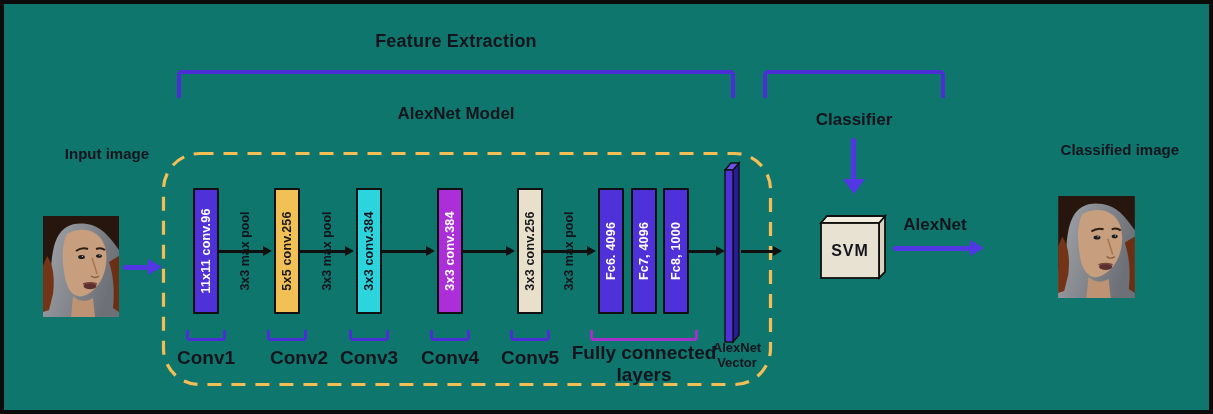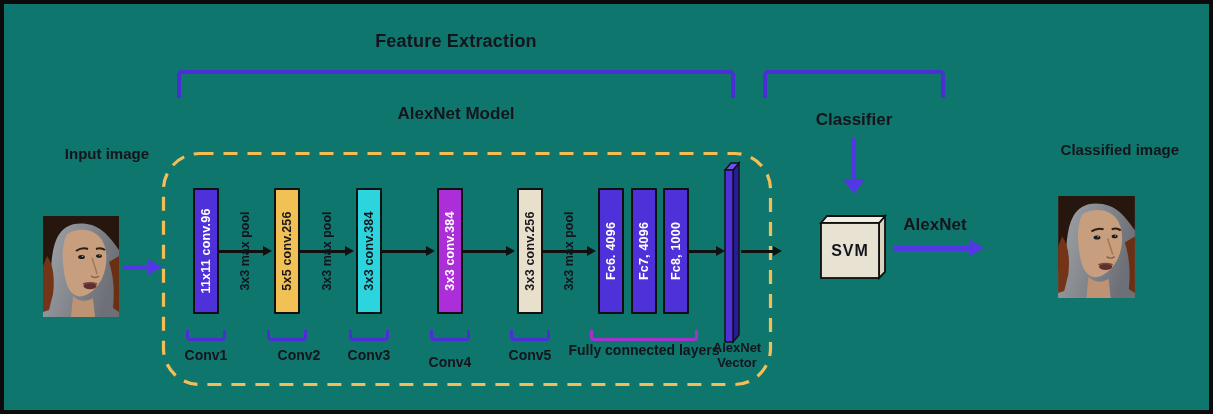--- a/index.html
+++ b/index.html
@@ -84,21 +84,21 @@
 
   
   .bracket-bottom{
     height:11px;
     border:3px solid #4B2FD4;
     border-top:none;
     border-radius:0 0 4px 4px;
     box-sizing:border-box;
   }
   .bracket-bottom.magenta{border-color:#A232CC;}
-  .group-label{font-size:14px;font-weight:600;}
+  .group-label{font-size:19px;font-weight:600;}
   .fv-label{font-size:13px;font-weight:600;line-height:15px;}
 </style>
 </head>
 <body>
 
 <div class="canvas">
 
   <div class="abs ctr sec-title" style="left:173px;top:27px;width:558px;">Feature Extraction</div>
 
   <div class="abs bracket-top" style="left:173px;top:66px;width:558px;height:28px;"></div>
@@ -190,21 +190,21 @@
   <div class="abs bracket-bottom" style="left:182px;top:326px;width:40px;"></div>
   <div class="abs bracket-bottom" style="left:263px;top:326px;width:40px;"></div>
   <div class="abs bracket-bottom" style="left:345px;top:326px;width:40px;"></div>
   <div class="abs bracket-bottom" style="left:426px;top:326px;width:40px;"></div>
   <div class="abs bracket-bottom" style="left:506px;top:326px;width:40px;"></div>
   <div class="abs bracket-bottom magenta" style="left:586px;top:326px;width:108px;"></div>
 
   <div class="abs ctr group-label" style="left:172px;top:343px;width:60px;">Conv1</div>
   <div class="abs ctr group-label" style="left:265px;top:343px;width:60px;">Conv2</div>
   <div class="abs ctr group-label" style="left:335px;top:343px;width:60px;">Conv3</div>
-  <div class="abs ctr group-label" style="left:416px;top:343px;width:60px;margin-top:7px;">Conv4</div>
+  <div class="abs ctr group-label" style="left:416px;top:343px;width:60px;">Conv4</div>
   <div class="abs ctr group-label" style="left:496px;top:343px;width:60px;">Conv5</div>
   <div class="abs ctr group-label" style="left:560px;top:338px;width:160px;">Fully connected layers</div>
 
   <div class="abs ctr fv-label" style="left:700px;top:336px;width:66px;">
     <div>AlexNet</div>
     <div>Vector</div>
   </div>
 
   <svg class="abs" style="left:815px;top:210px;" width="69" height="67" viewBox="0 0 69 67">
     <polygon points="60,9 66,2 66,58 60,64" fill="#D8D2BF" stroke="#101010" stroke-width="1.8"></polygon>

